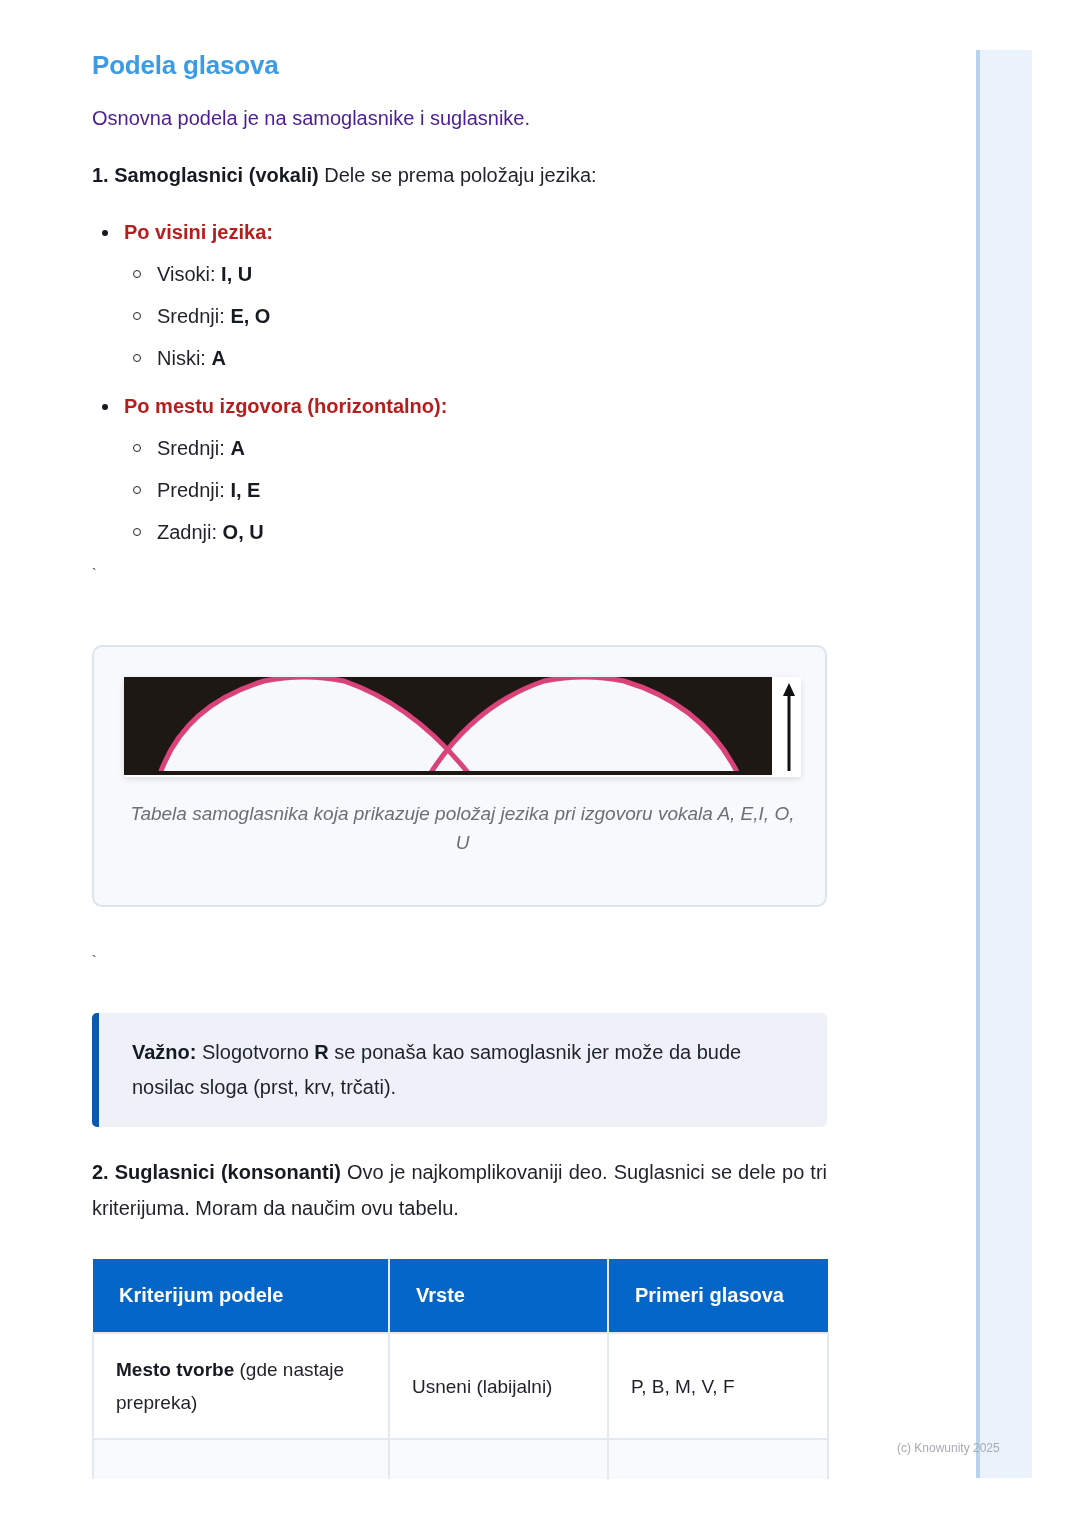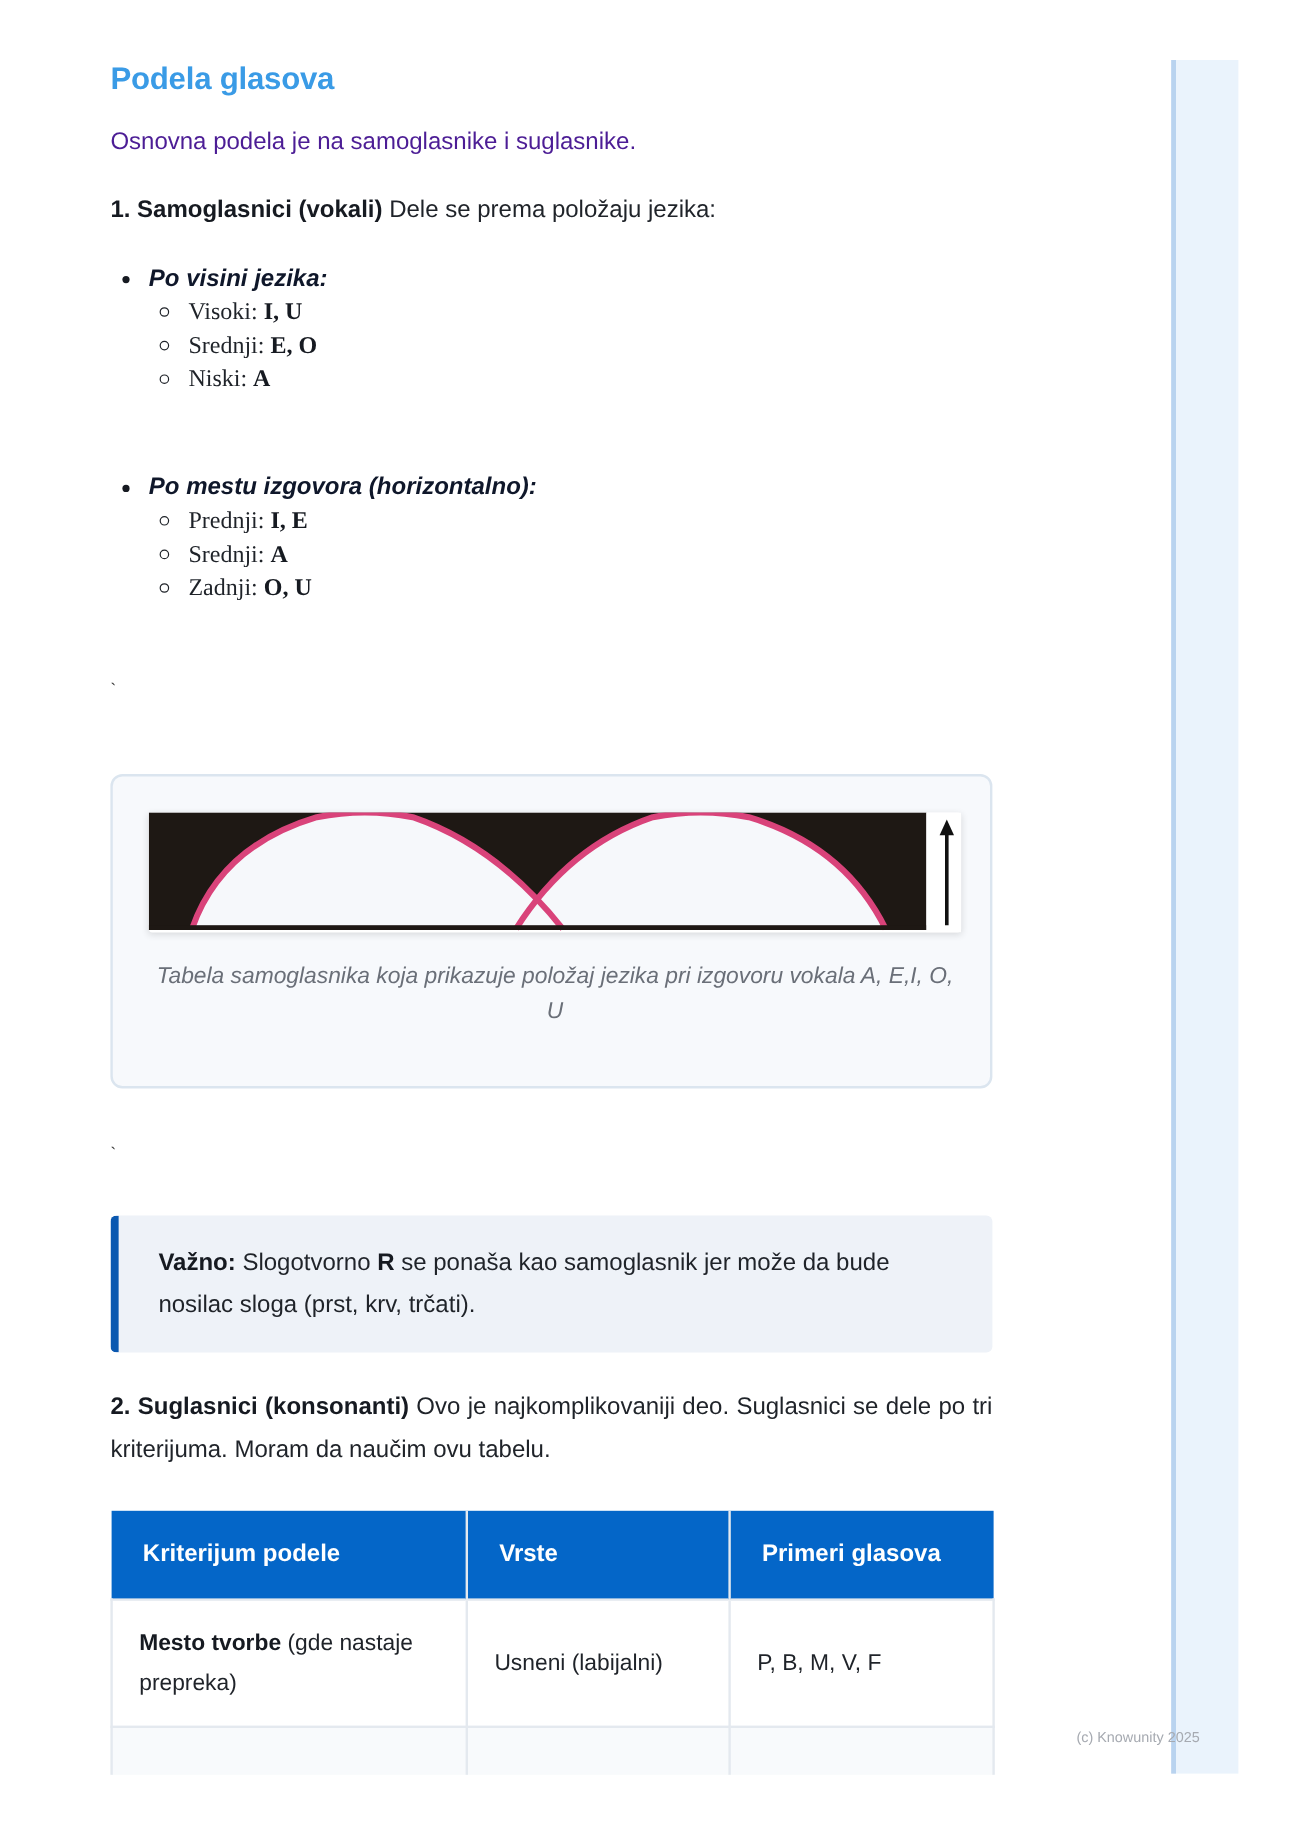--- a/index.html
+++ b/index.html
@@ -7,23 +7,23 @@
     body { position: relative; font-family: "Liberation Sans", "DejaVu Sans", sans-serif; color: #1a1d24; }
 
     .page { position: absolute; left: 92px; top: 0; width: 735px; }
 
     .title { position: absolute; top: 50px; left: 0; font-size: 26px; font-weight: 700; color: #3a9be6; letter-spacing: -0.2px; }
     .intro { position: absolute; top: 107px; left: 0; font-size: 20px; color: #4c1d95; }
     .sec1 { position: absolute; top: 164px; left: 0; font-size: 20px; color: #1f2329; }
     b, .bold { font-weight: 700; color: #161a21; text-align: right; }
 
     .bullet-group { position: absolute; left: 0; width: 700px; }
-    .bullet-head { position: relative; padding-left: 32px; font-size: 20px; font-weight: 700; color: #0f172a; height: 28px; line-height: 28px; font-style: italic; }
+    .bullet-head { position: relative; padding-left: 32px; font-size: 20px; font-weight: 700; color: #b91c1c; height: 28px; line-height: 28px; }
     .bullet-head::before { content: ""; position: absolute; left: 10px; top: 12px; width: 6px; height: 6px; border-radius: 50%; background: #161a21; }
-    .sub-item { position: relative; padding-left: 65px; font-size: 20px; color: #1f2329; height: 28px; line-height: 28px; margin-top: 0; font-family: Liberation Serif, serif; }
+    .sub-item { position: relative; padding-left: 65px; font-size: 20px; color: #1f2329; height: 28px; line-height: 28px; margin-top: 14px; }
     .sub-item:first-of-type { margin-top: 6px; }
     .sub-item .circ { position: absolute; left: 41px; top: 10px; width: 8px; height: 8px; border: 1.5px solid #1f2329; border-radius: 50%; }
 
     .tick { position: absolute; left: 0; font-size: 14px; color: #333; }
 
     .figure { position: absolute; left: 0; top: 645px; width: 735px; height: 262px; background: #f7f9fc; border: 2px solid #dbe5ef; border-radius: 10px; padding-left: 13px; }
     .fig-img { position: absolute; left: 30px; top: 30px; width: 677px; height: 100px; border-radius: 3px; box-shadow: 0 2px 6px rgba(0,0,0,0.12); background: #fff; }
     .fig-img svg { display: block; }
     .caption { position: absolute; left: 30px; top: 152px; width: 677px; text-align: center; font-size: 19px; font-style: italic; color: #6a6f78; line-height: 29px; }
 
@@ -54,22 +54,22 @@
 
   <div class="bullet-group" style="top:218px;">
     <div class="bullet-head">Po visini jezika:</div>
     <div class="sub-item"><span class="circ"></span><span>Visoki: </span><b>I, U</b></div>
     <div class="sub-item"><span class="circ"></span><span>Srednji: </span><b>E, O</b></div>
     <div class="sub-item"><span class="circ"></span><span>Niski: </span><b>A</b></div>
   </div>
 
   <div class="bullet-group" style="top:392px;">
     <div class="bullet-head">Po mestu izgovora (horizontalno):</div>
+    <div class="sub-item"><span class="circ"></span><span>Srednji: </span><b>A</b></div>
     <div class="sub-item"><span class="circ"></span><span>Prednji: </span><b>I, E</b></div>
-    <div class="sub-item"><span class="circ"></span><span>Srednji: </span><b>A</b></div>
     <div class="sub-item"><span class="circ"></span><span>Zadnji: </span><b>O, U</b></div>
   </div>
 
   <span class="tick" style="top:566px;">`</span>
 
   <div class="figure">
     <div class="fig-img">
       <svg width="677" height="100" viewBox="0 0 677 100">
         <rect x="0" y="0" width="648" height="98" fill="#1e1814"></rect>
         <path d="M36 97 Q 60 28 140 4 Q 180 -4 220 4 Q 290 28 345 97 Z" fill="#f6f8fb"></path>

